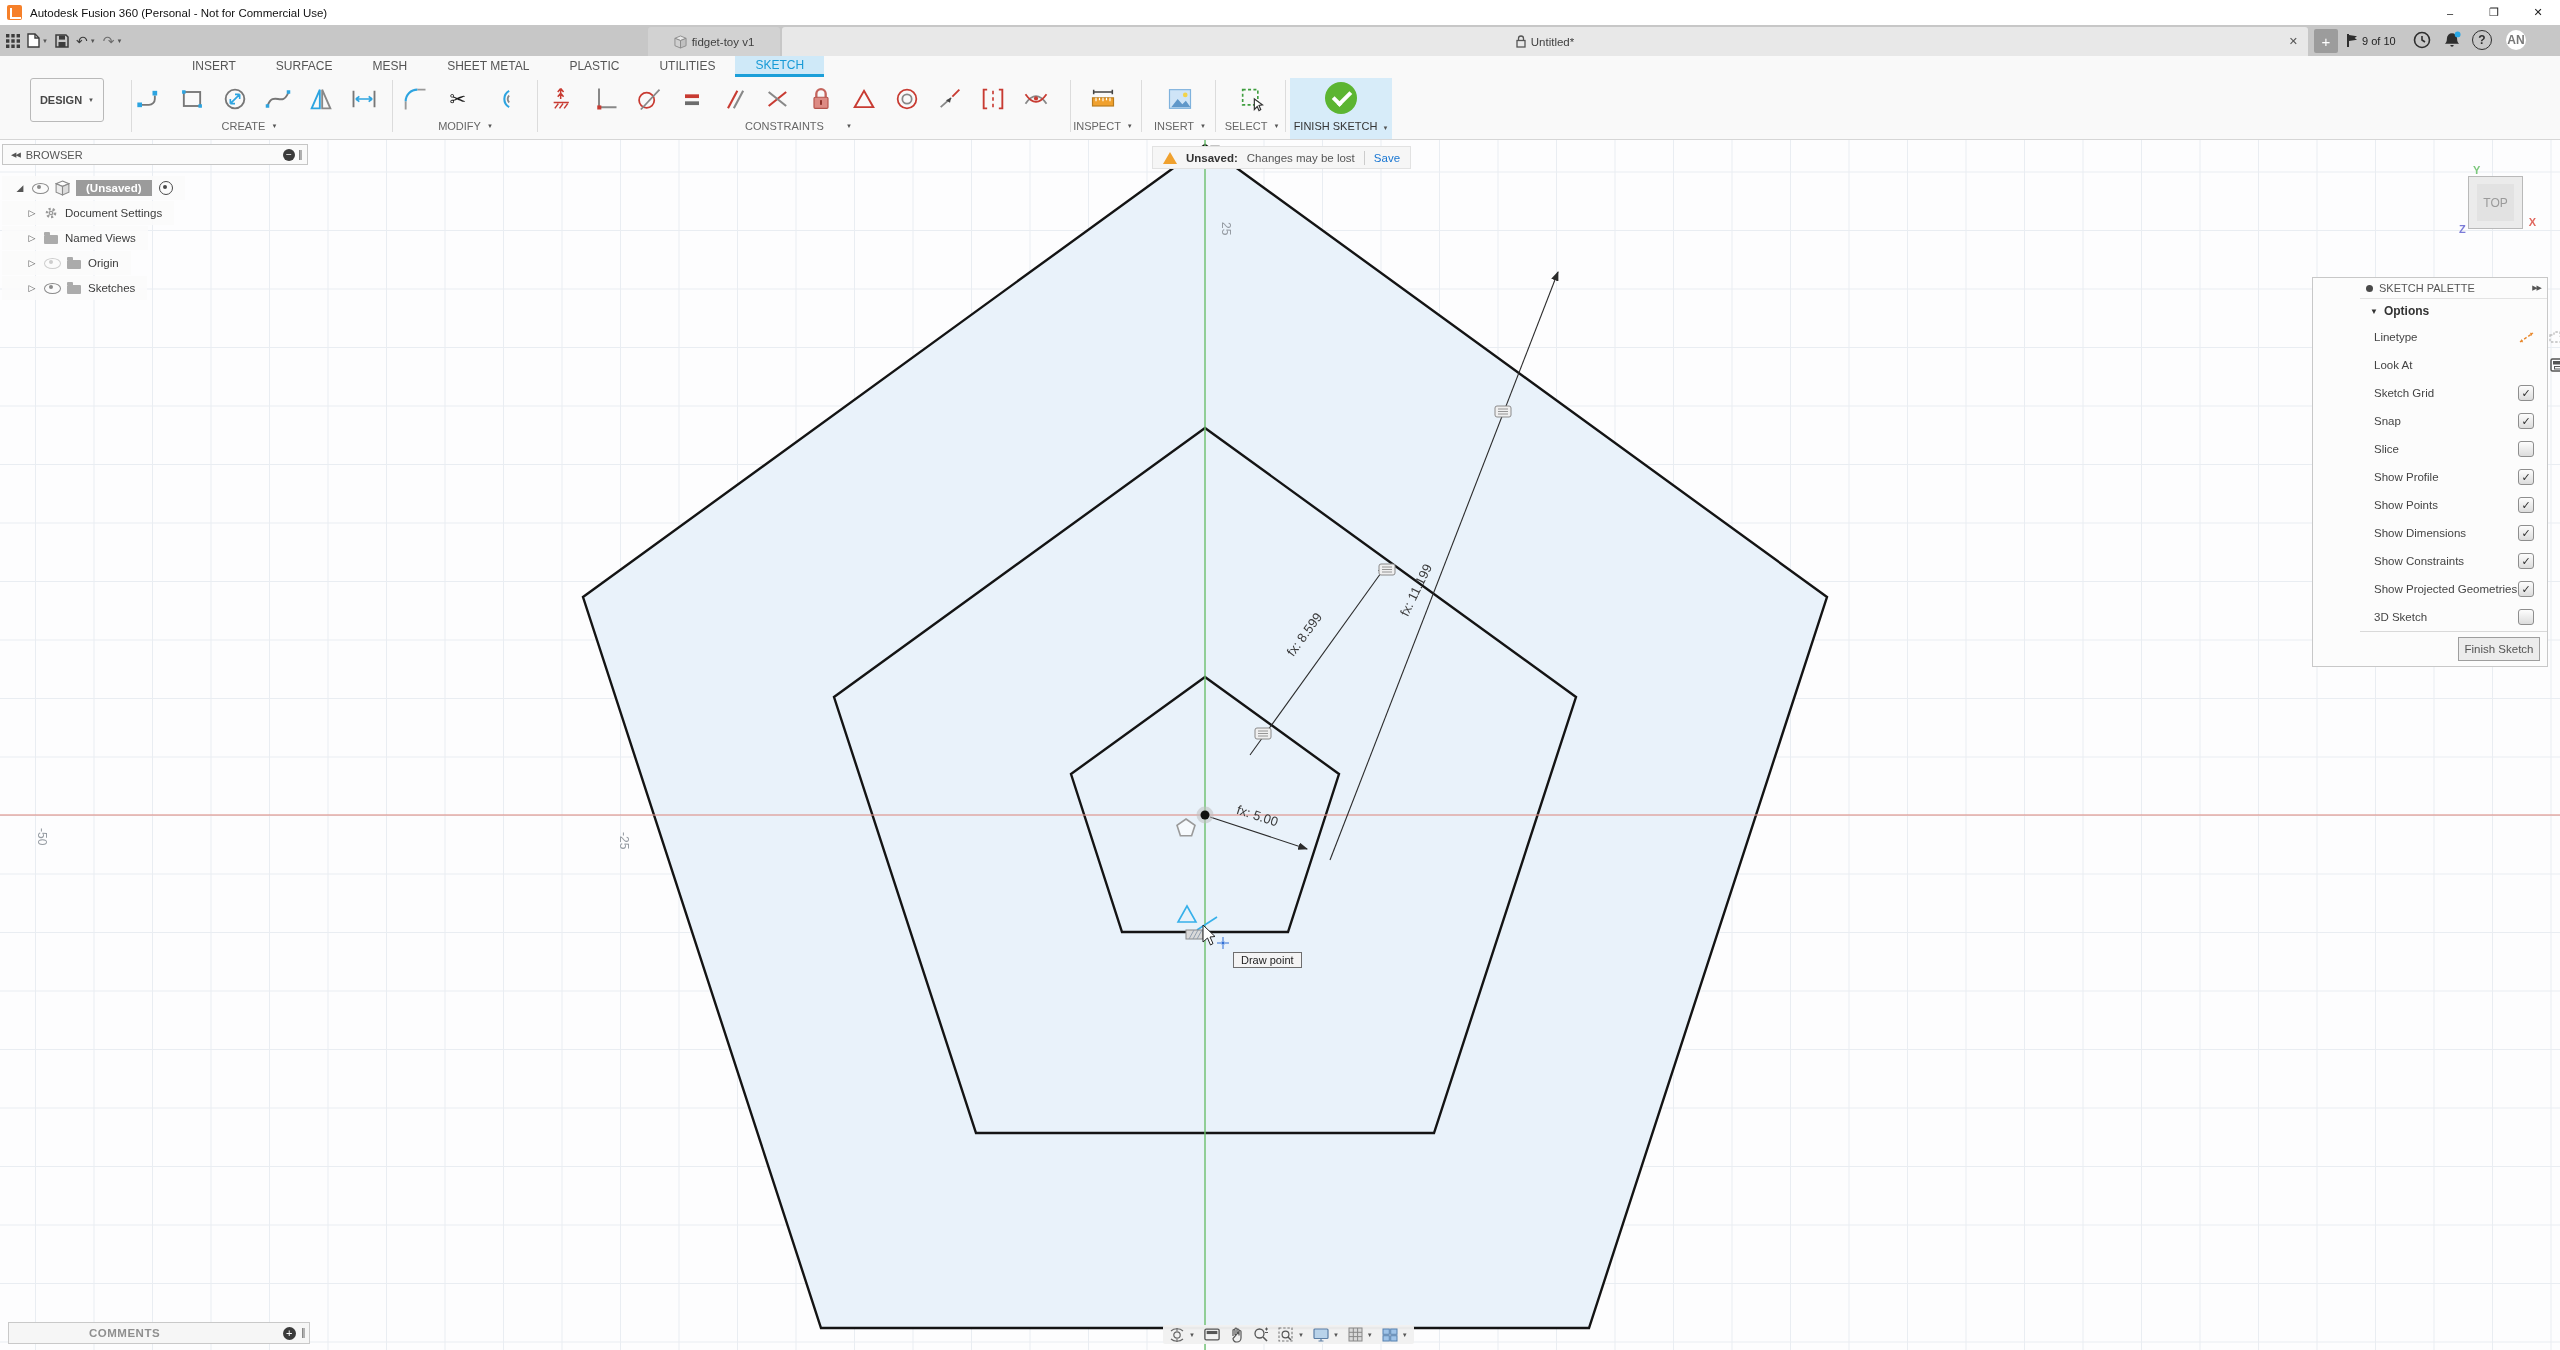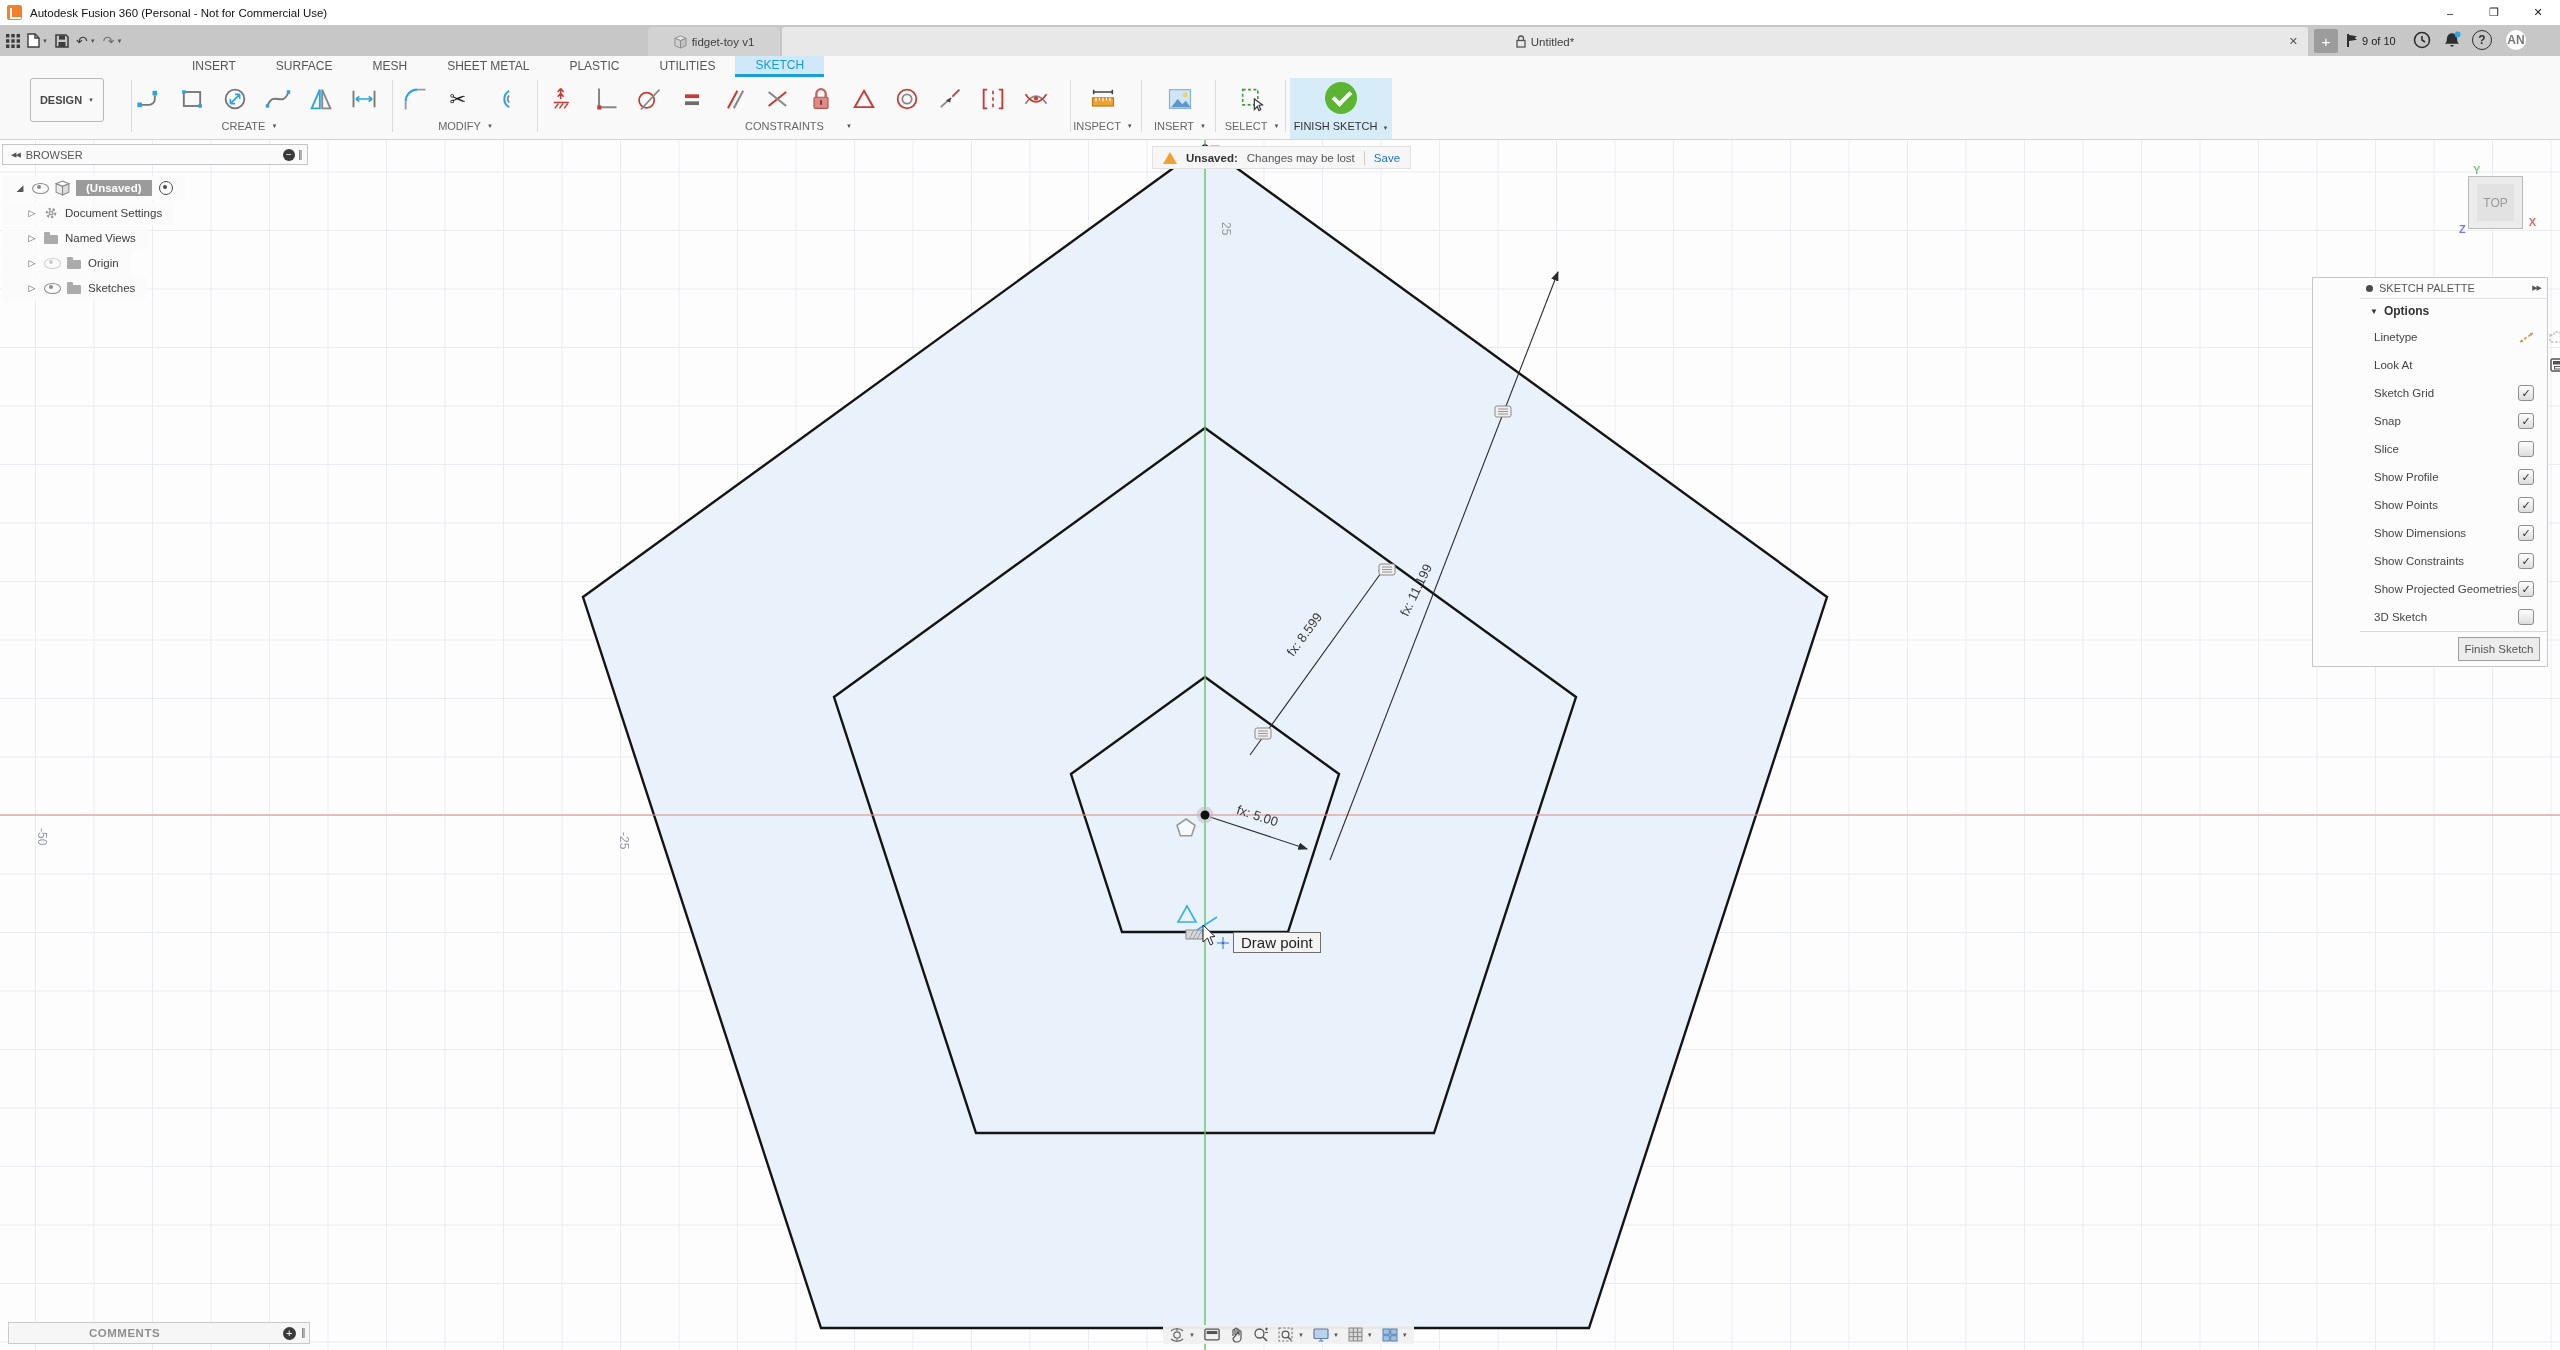--- a/index.html
+++ b/index.html
@@ -40,21 +40,21 @@
   .glabel{position:absolute;top:64px;font-size:11px;color:#666;text-align:center;display:flex;align-items:center;justify-content:center;gap:4px;}
   .vdiv{position:absolute;top:24px;width:1px;height:52px;background:#dcdcdc;}
   .finish-block{position:absolute;left:1290px;top:22px;width:102px;height:61px;background:#d7ecf9;}
   .finish-check{position:absolute;left:35px;top:4px;width:32px;height:32px;border-radius:50%;background:#5cb531;}
   .finish-check:after{content:"";position:absolute;left:8px;top:9px;width:14px;height:7px;border-left:4px solid #fff;border-bottom:4px solid #fff;transform:rotate(-45deg);}
   .finish-label{position:absolute;left:0;top:42px;width:102px;font-size:11px;color:#333;text-align:center;}
   
   .canvas{left:0;top:140px;width:2560px;height:1210px;background:#fdfdfe;
     background-image:linear-gradient(#e9edf2 1px,transparent 1px),linear-gradient(90deg,#e9edf2 1px,transparent 1px);
     background-size:58.5px 58.5px;background-position:35px 31.5px;}
-  .tooltip{position:absolute;left:1233px;top:792px;background:#f4f4f4;border:1px solid #6e6e6e;font-size:15px;color:#222;padding:1px 7px;white-space:nowrap;}
+  .tooltip{position:absolute;left:1233px;top:812px;background:#f4f4f4;border:1px solid #6e6e6e;font-size:11px;color:#222;padding:1px 7px;white-space:nowrap;}
   
   .warnbar{left:1152px;top:146px;height:21px;display:flex;align-items:center;gap:9px;background:#f6f6f6;border:1px solid #e2e2e2;padding:0 10px;font-size:11.5px;}
   .warn-tri{width:0;height:0;border-left:7px solid transparent;border-right:7px solid transparent;border-bottom:12px solid #f0a12e;position:relative;}
   .warn-label{font-weight:bold;color:#333;}
   .warn-msg{color:#555;}
   .warn-div{width:1px;height:14px;background:#ccc;}
   .warn-save{color:#1976d2;}
   
   .browser{left:2px;top:144px;width:306px;}
   .bheader{height:19px;background:#fafafa;border:1px solid #c6c6c6;display:flex;align-items:center;font-size:11px;color:#555;}

